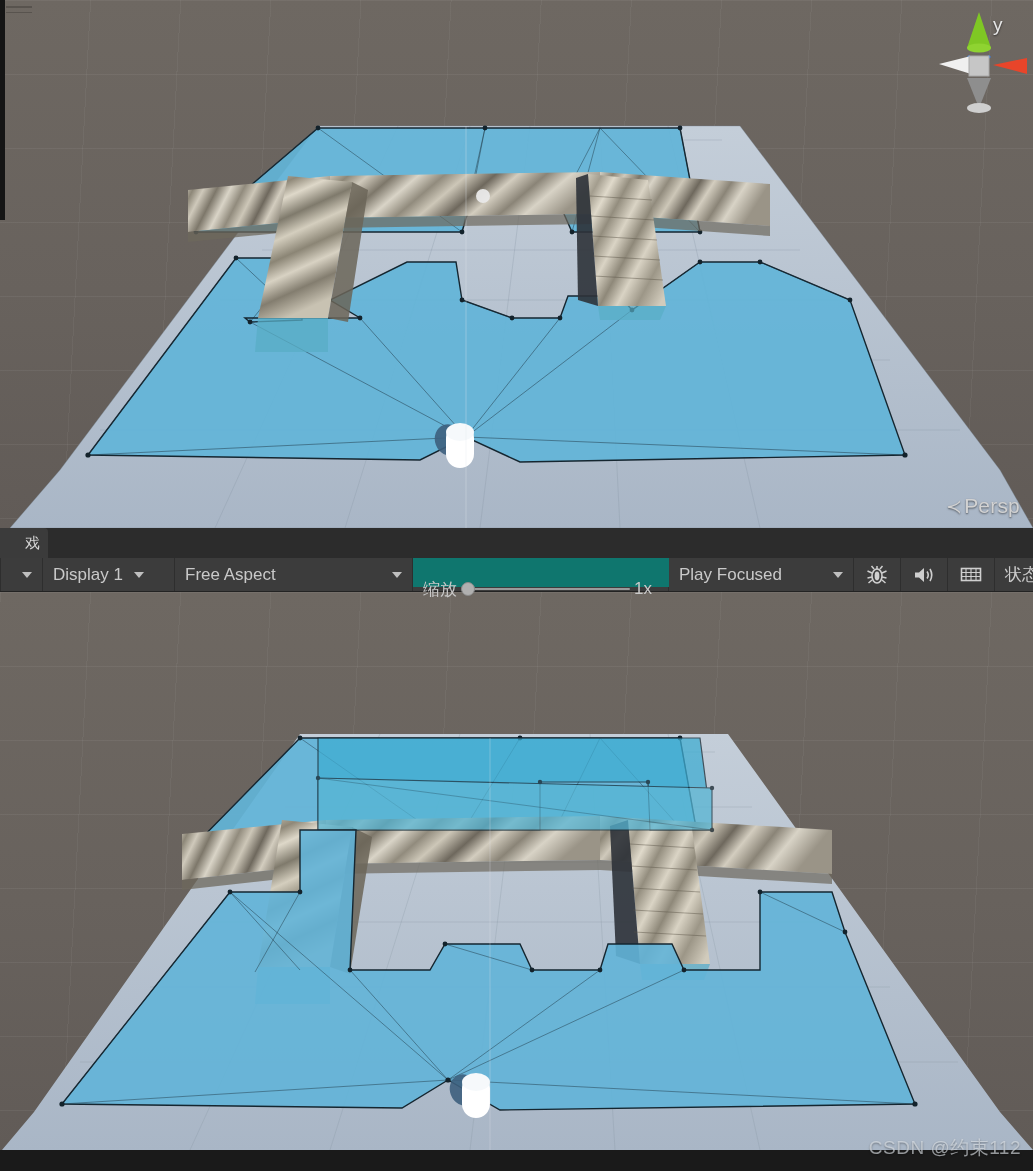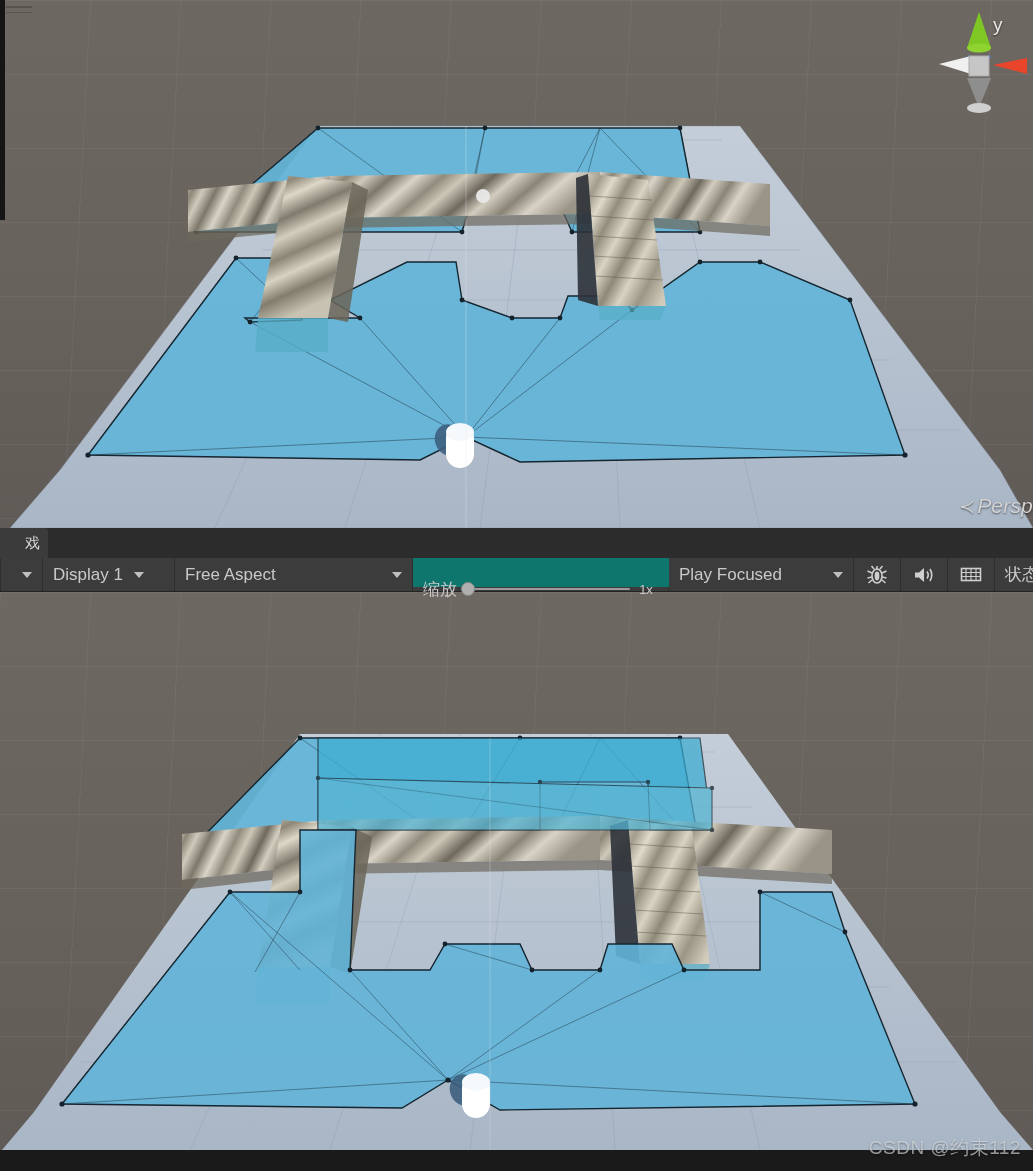--- a/index.html
+++ b/index.html
@@ -43,25 +43,24 @@
     position:absolute; right:6px; top:4px;
     width:96px; height:160px; z-index:60;
     pointer-events:auto;
   }
   .gizmo-axis-label {
     position:absolute; left:62px; top:10px;
     color:#e6e6e6; font-size:19px; font-weight:400;
     text-shadow:0 1px 2px rgba(0,0,0,.6);
   }
   .persp-label {
-    position:absolute; right:0; bottom:10px;
+    position:absolute; right:13px; bottom:10px;
     color:#d2d2d2; font-size:21px; letter-spacing:.2px;
     text-shadow:0 1px 2px rgba(0,0,0,.55);
     white-space:nowrap;
-    font-style:italic;
   }
   .persp-arrow { font-size:19px; margin-right:2px; }
 
   
   .gizmo-menu-lines {
     position:absolute; left:6px; top:6px; width:26px; z-index:61;
   }
   .gizmo-menu-lines i {
     display:block; height:1.5px; background:#58534e; margin-bottom:4px;
   }
@@ -118,21 +117,21 @@
   .slider {
     position:relative; flex:1; height:14px; display:flex; align-items:center;
   }
   .slider-track {
     position:absolute; left:10px; right:0; height:2px; background:#9a9a9a; border-radius:1px;
   }
   .slider-knob {
     position:absolute; left:0; width:14px; height:14px; border-radius:50%;
     background:#b0b0b0; border:1px solid #8a8a8a;
   }
-  .scale-value { color:#c9c9c9; font-size:13px; min-width:24px; text-align:center;}
+  .scale-value { color:#c9c9c9; font-size:17px; min-width:24px; text-align:left;}
 
   
   .ticon { display:block; }
 
   
   #bottom-bar {
     position:absolute; left:0; top:1150px; width:1033px; height:21px;
     background:#1a1a1a; z-index:100;
   }
   .watermark {

